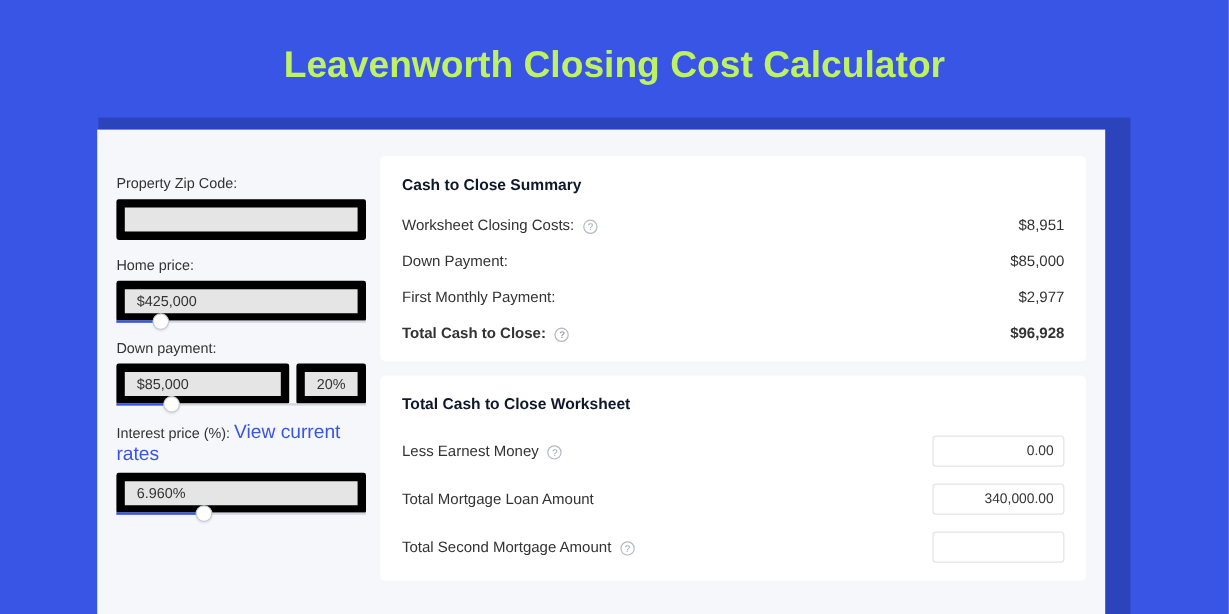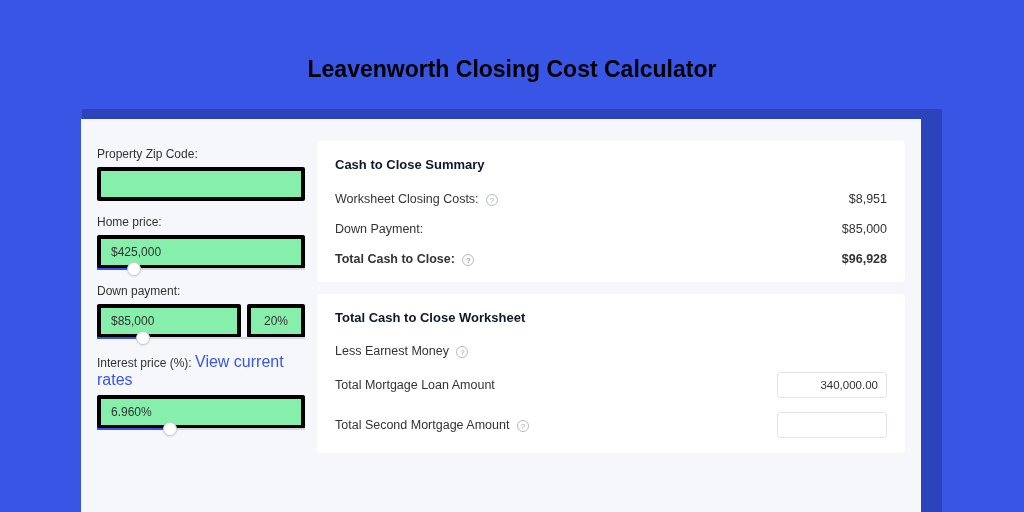--- a/index.html
+++ b/index.html
@@ -4,26 +4,25 @@
 <style>
   * { box-sizing: border-box; margin: 0; padding: 0; }
   body {
     font-family: -apple-system, BlinkMacSystemFont, "Segoe UI", Arial, sans-serif;
     background: #3855e5;
     width: 1024px;
     height: 512px;
     overflow: hidden;
   }
   .page-title {
-    color: #000000;
+    color: #bef264;
     text-align: center;
-    font-size: 23px;
+    font-size: 31px;
     font-weight: 700;
     padding: 36px 0 26px 0;
-    margin-top: 20px;
   }
   .calc-shadow {
     width: 860px;
     margin: 0 auto;
     background: #2c44bb;
     padding: 10px 0 0 0;
     position: relative;
   }
   .calc-panel {
     background: #f6f7fb;
@@ -37,24 +36,24 @@
     width: 220px;
     flex: 0 0 220px;
     padding-right: 12px;
   }
   .label {
     font-size: 12px;
     color: #333;
     margin-bottom: 6px;
     margin-top: 14px;
   }
-  .sidebar .label:first-child { margin-top: 6px; }
+  .sidebar .label:first-child { margin-top: 16px; }
   .input {
-    background: #86efac;
-    border: 4px solid #000000;
+    background: #e5e5e5;
+    border: 7px solid #000000;
     border-radius: 2px;
     height: 34px;
     width: 100%;
     padding: 0 10px;
     font-size: 12px;
     color: #333;
   }
   .input-row { display: flex; gap: 6px; }
   .input-row .input:first-child { flex: 1; }
   .input-row .input.small { width: 58px; flex: 0 0 58px; text-align: center; }
@@ -186,37 +185,42 @@
           <span class="lab">
             <span>Worksheet Closing Costs:</span>
             <span class="help-icon">?</span>
           </span>
           <span class="val">$8,951</span>
         </div>
         <div class="row">
           <span class="lab">Down Payment:</span>
           <span class="val">$85,000</span>
         </div>
+        <div class="row">
+          <span class="lab">First Monthly Payment:</span>
+          <span class="val">$2,977</span>
+        </div>
         <div class="row total">
           <span class="lab">
             <span>Total Cash to Close:</span>
             <span class="help-icon">?</span>
           </span>
           <span class="val">$96,928</span>
         </div>
       </div>
 
       <div class="card">
         <h3>Total Cash to Close Worksheet</h3>
 
         <div class="ws-row">
           <span>
             <span>Less Earnest Money</span>
             <span class="help-icon">?</span>
           </span>
+          <input class="ws-input" value="0.00" style="">
         </div>
         <div class="ws-row">
           <span>Total Mortgage Loan Amount</span>
           <input class="ws-input" value="340,000.00" style="">
         </div>
         <div class="ws-row">
           <span>
             <span>Total Second Mortgage Amount</span>
             <span class="help-icon">?</span>
           </span>

